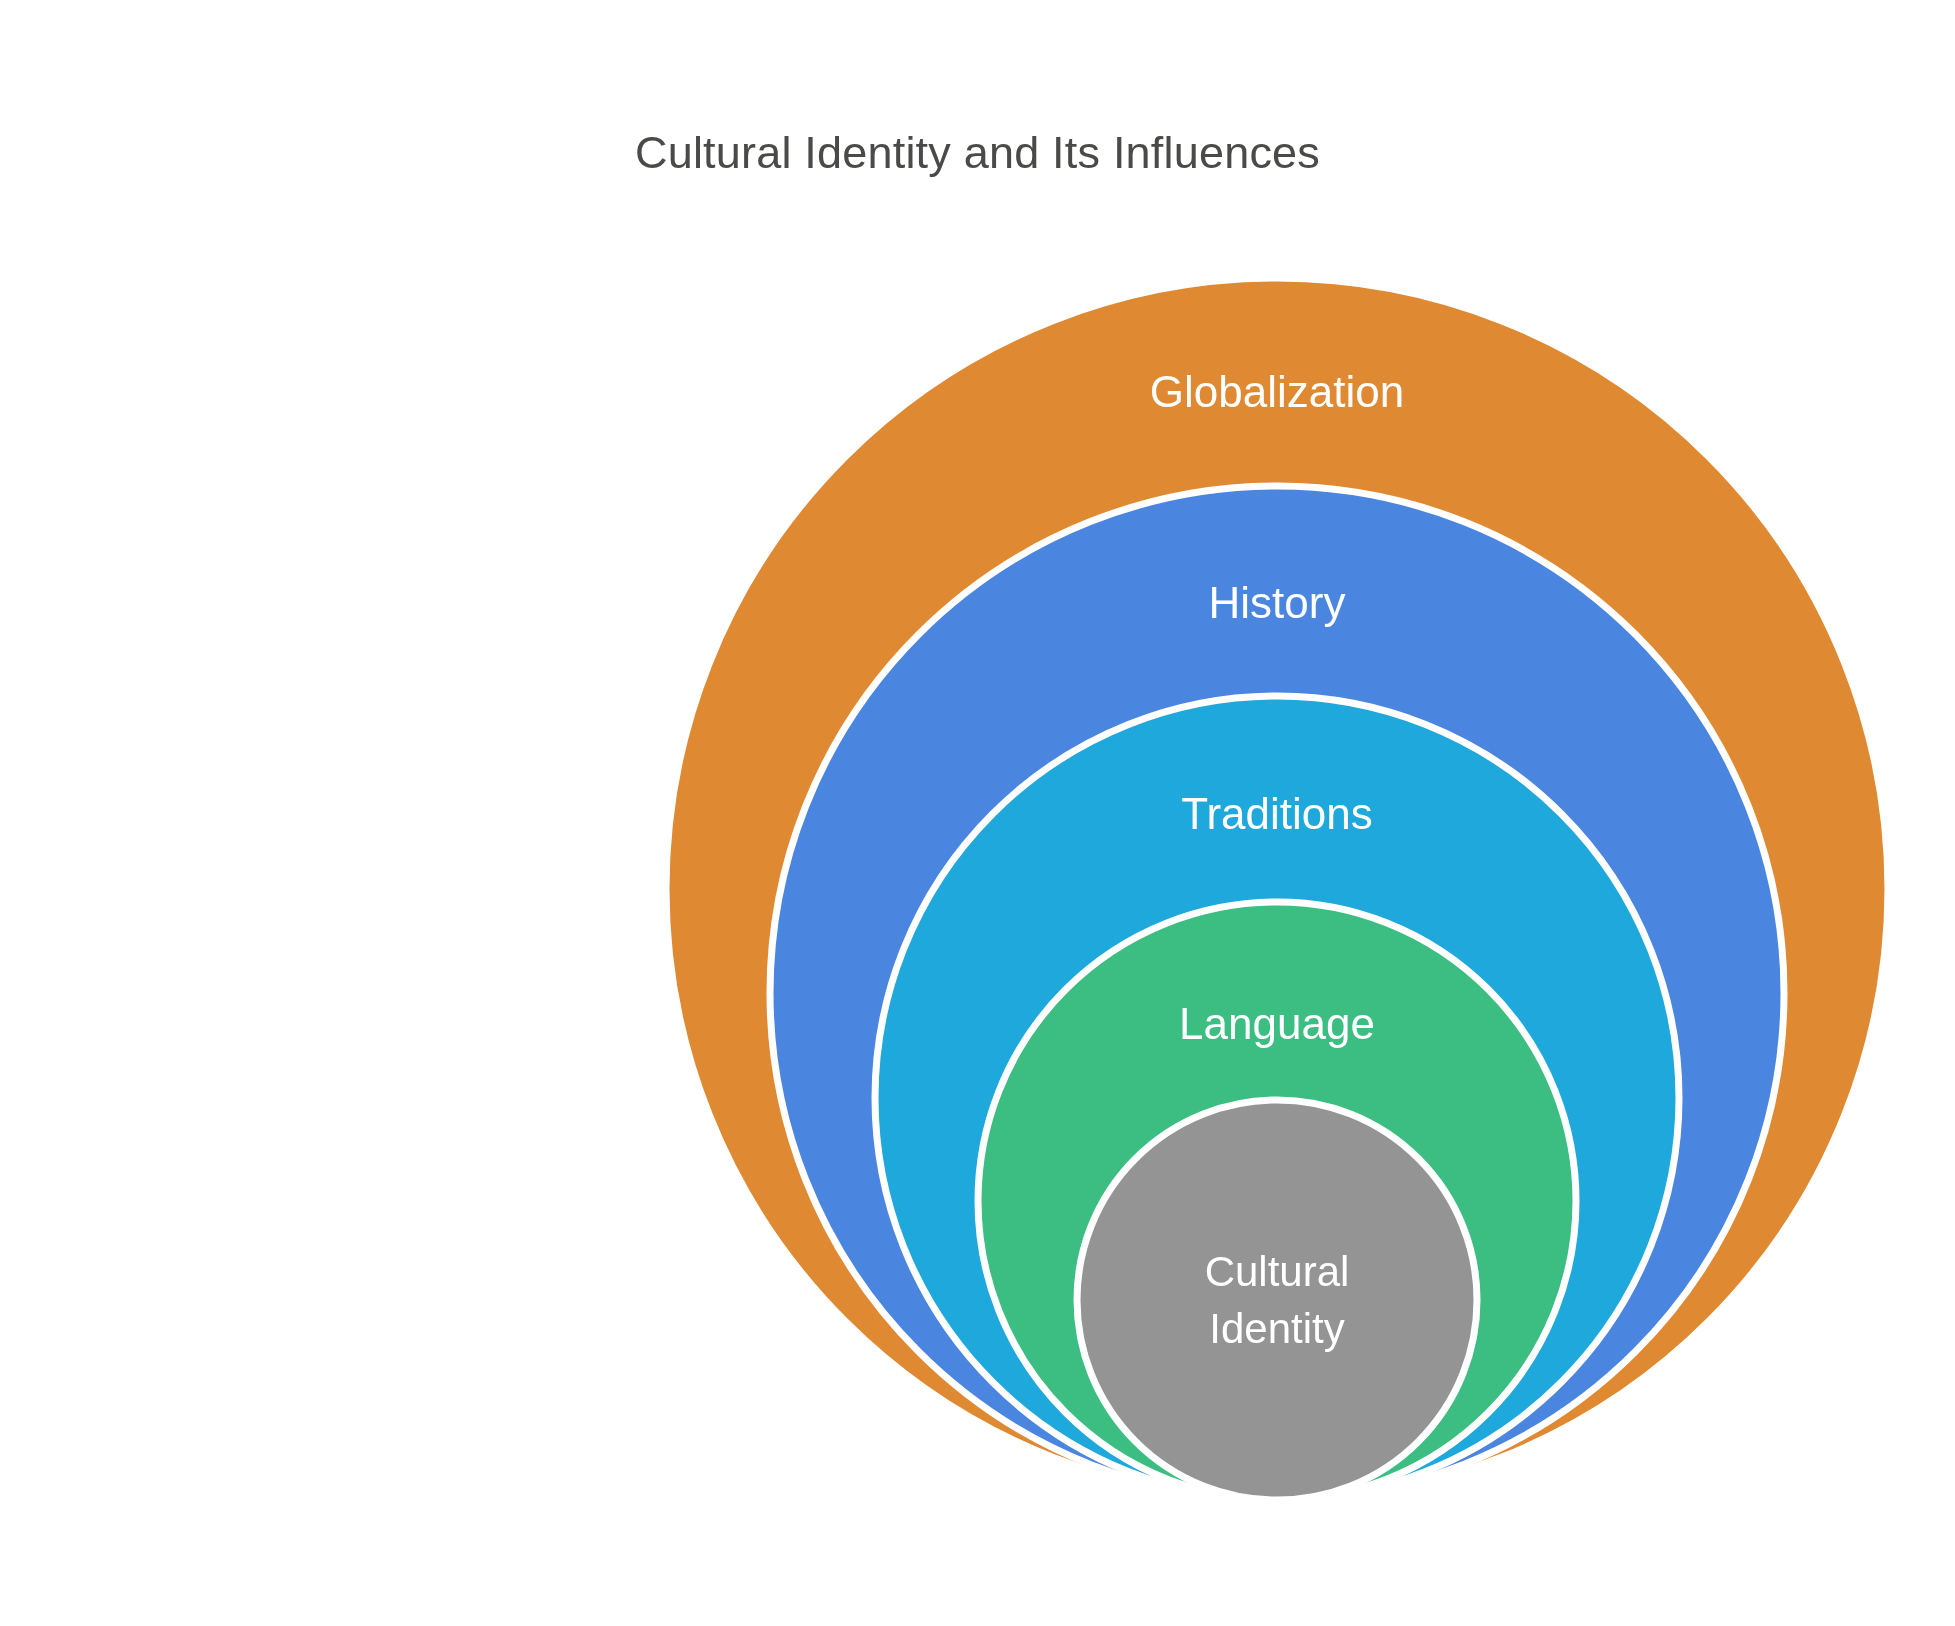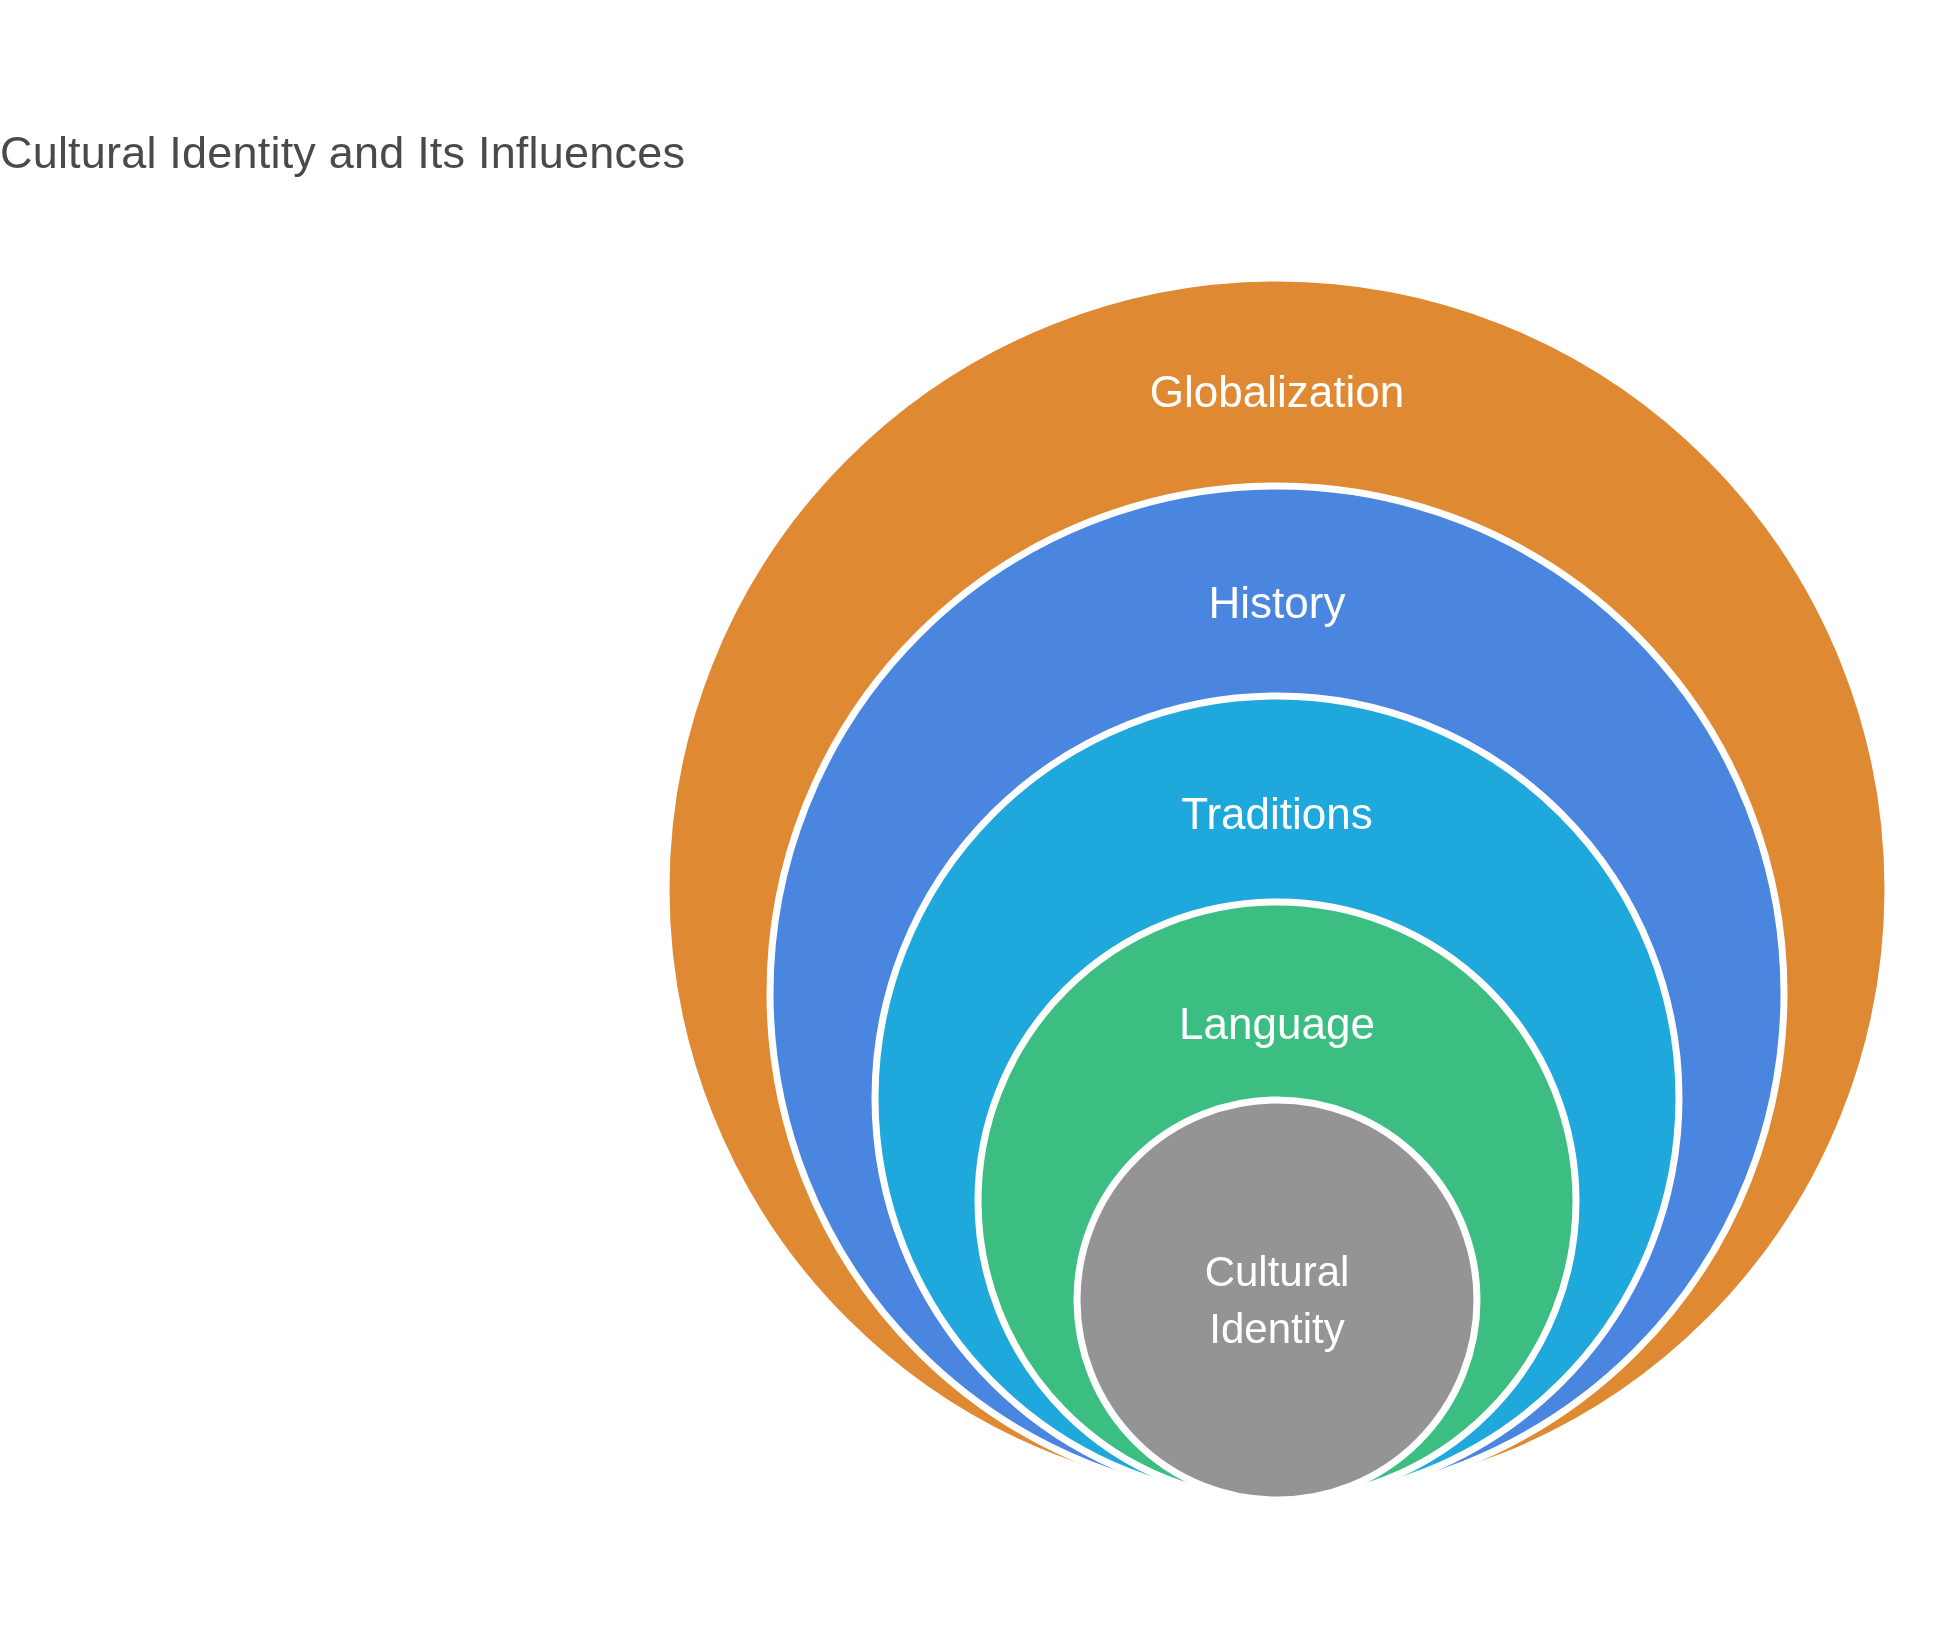--- a/index.html
+++ b/index.html
@@ -19,21 +19,21 @@
     left: 0; top: 0;
     width: 1955px;
     height: 1626px;
     background: #ffffff;
   }
   .chart-title {
     position: absolute;
     left: 0;
     top: 127px;
     width: 1955px;
-    text-align: left;
+    text-align: center;
     font-size: 45px;
     color: #4a4a48;
     font-weight: 400;
     letter-spacing: 0.2px;
     white-space: nowrap;
   }
   
   .annotations {
     position: absolute;
     left: 0;

